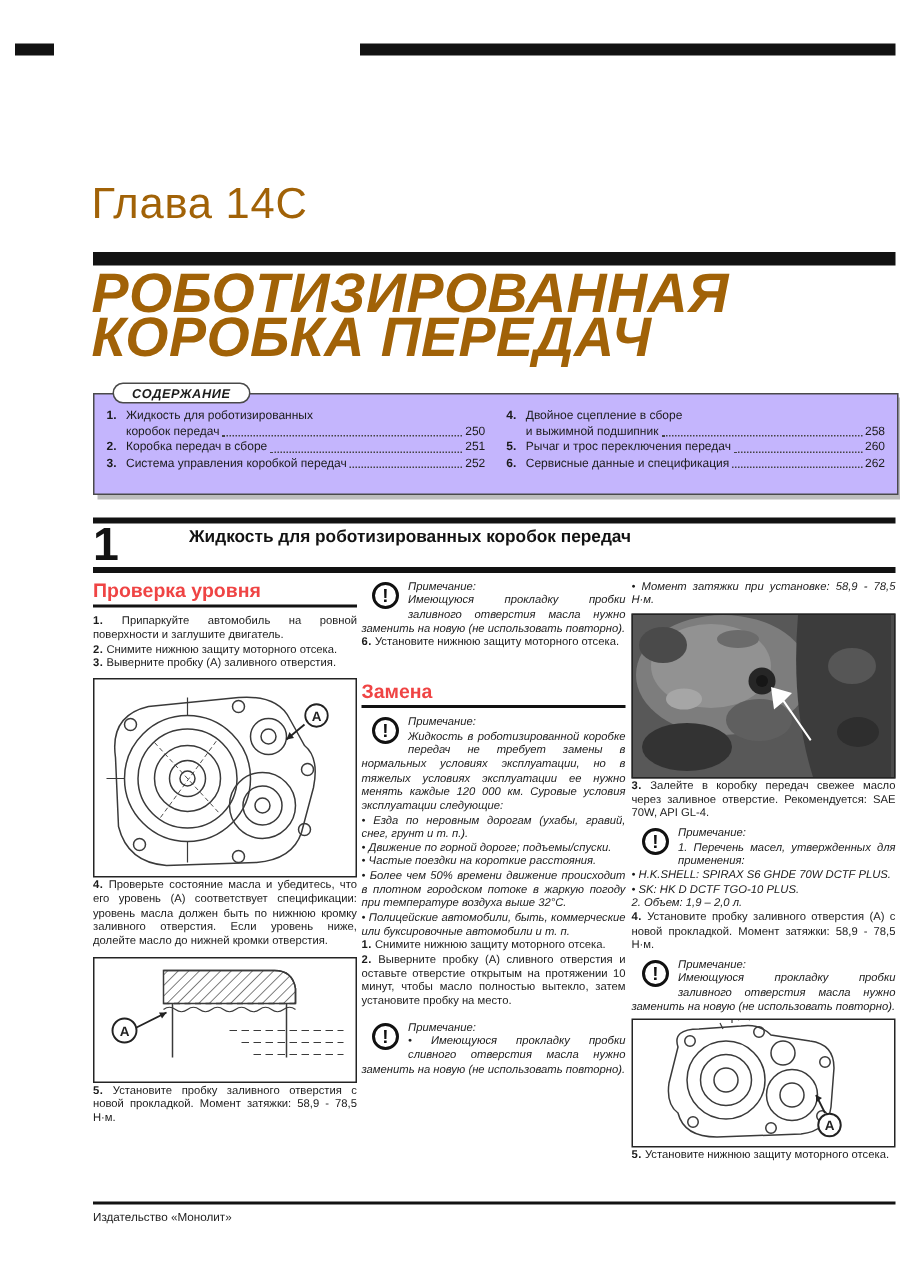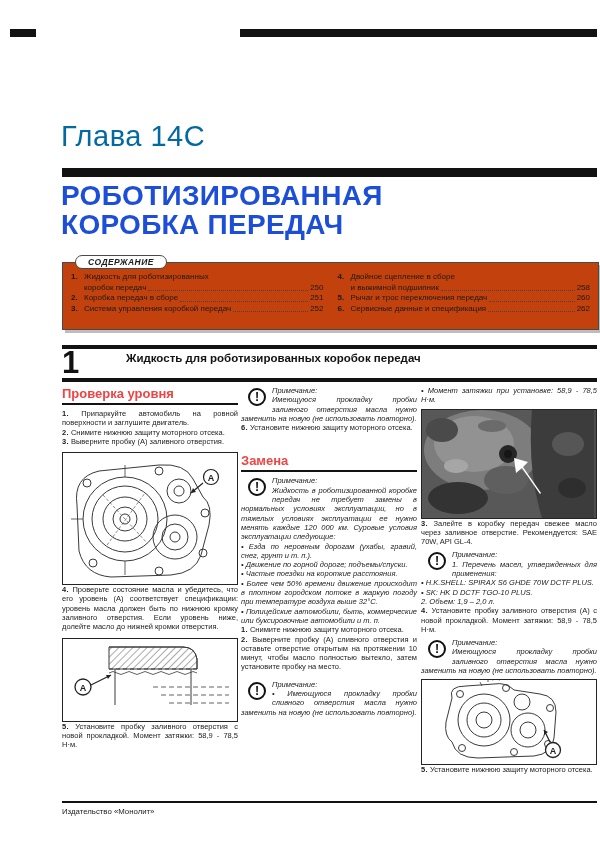--- a/index.html
+++ b/index.html
@@ -2,27 +2,27 @@
 <html><head>
 <meta charset="utf-8">
 <style>
   html,body{margin:0;padding:0;background:#ffffff;}
   body{width:600px;height:849px;position:relative;overflow:hidden;
        font-family:"Liberation Sans",sans-serif;color:#1b1b1b;
        -webkit-font-smoothing:antialiased;}
 
   
   .topbar{position:absolute;top:29px;height:8px;background:#121212;}
-  .chapter-label{position:absolute;left:61px;top:120px;font-size:29px;font-weight:400;color:#0369a1;letter-spacing:0.5px;}
+  .chapter-label{position:absolute;left:61px;top:120px;font-size:29px;font-weight:400;color:#a16207;letter-spacing:0.5px;}
   .title-band{position:absolute;left:62px;top:168px;width:535px;height:9px;background:#121212;}
-  .chapter-title{position:absolute;left:61px;top:181px;font-size:28px;line-height:29px;font-weight:900;color:#1d4ed8;letter-spacing:0.3px;}
+  .chapter-title{position:absolute;left:61px;top:181px;font-size:37px;line-height:29px;font-weight:900;color:#a16207;letter-spacing:0.3px;font-style:italic;}
 
   
   .toc{position:absolute;left:62px;top:262px;width:535px;height:66px;
-       border:1.5px solid #4a4a4a;background:#c2410c;box-shadow:3px 3px 0 #bdbdbd;}
+       border:1.5px solid #4a4a4a;background:#c4b5fd;box-shadow:3px 3px 0 #bdbdbd;}
   .toc-tab{position:absolute;left:12px;top:-8px;background:#fff;border:1.5px solid #4a4a4a;
        border-radius:7px;padding:1px 12px;font-size:8.5px;font-weight:bold;font-style:italic;letter-spacing:0.4px;}
   .toc-cols{display:flex;padding:9px 8px 0 8px;gap:14px;}
   .toc-col{flex:1;}
   .toc-row{display:flex;font-size:8px;line-height:10.5px;}
   .toc-num{font-weight:bold;width:13px;flex:none;}
   .toc-body{flex:1;}
   .toc-line{display:flex;}
   .toc-leader{flex:1;border-bottom:1.3px dotted #444;margin:0 2px 2px 2px;}
   .toc-page{flex:none;}

